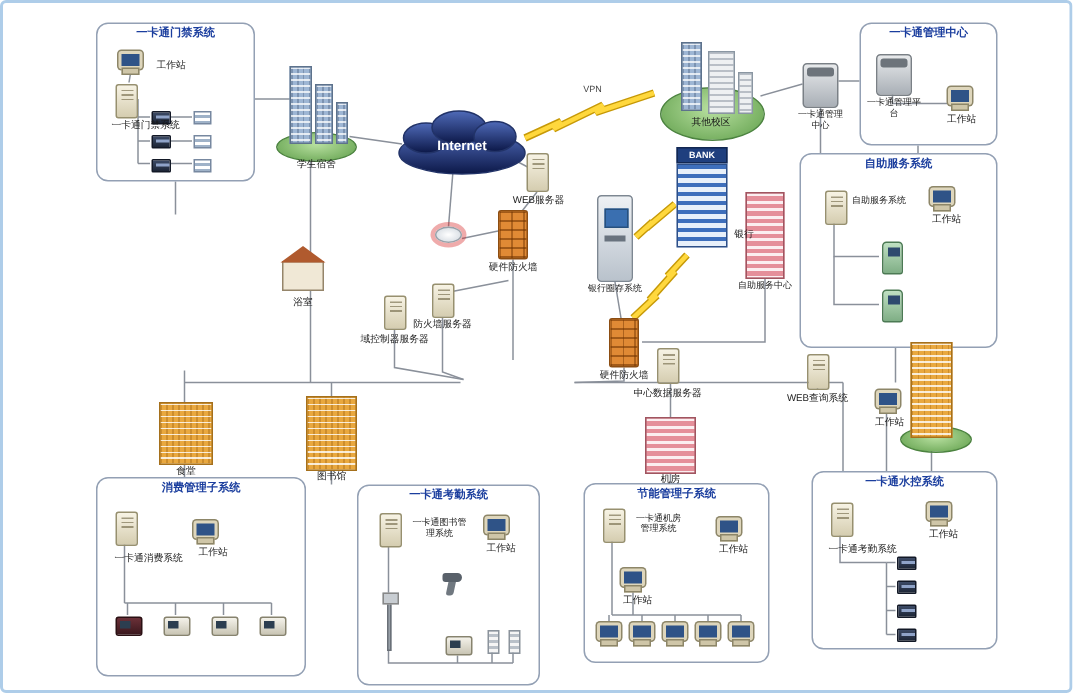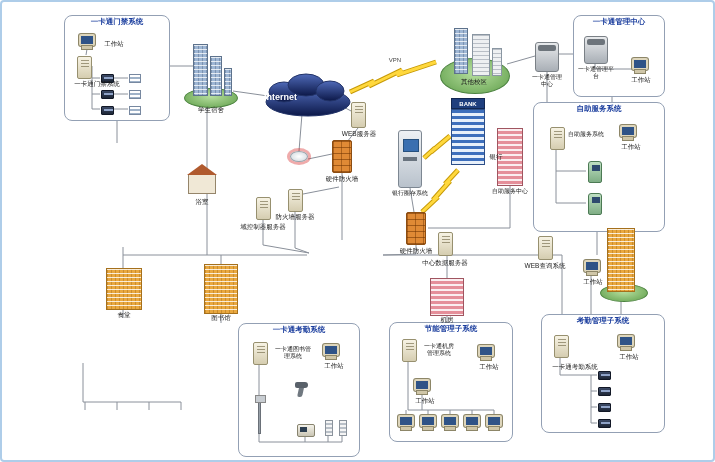--- a/index.html
+++ b/index.html
@@ -81,21 +81,21 @@
         background-image: repeating-linear-gradient(to bottom, rgba(255,255,255,.85) 0 2px, transparent 2px 5px); }
   .bank { position: absolute; z-index: 2; width: 34px; }
   .bank .sign { height: 11px; background: #1f3f7e; color: #fff; font-size: 6px; font-weight: 700;
         text-align: center; line-height: 11px; border: 1px solid #122751; }
   .bank .body { height: 56px; background-color: #e8f0fa; border: 1px solid #2d4f88;
         background-image: repeating-linear-gradient(to bottom, #3e6fbc 0 3px, #e8f0fa 3px 6px); }
   .house { position: absolute; z-index: 2; width: 28px; height: 20px; background: #f0e8d6; border: 1px solid #95856a; }
   .house::before { content: ""; position: absolute; left: -2px; top: -11px; width: 0; height: 0;
         border-left: 15px solid transparent; border-right: 15px solid transparent; border-bottom: 11px solid #b05a2e; }
   .cloud { position: absolute; z-index: 2; }
-  .cloudlbl { position: absolute; left: 0; right: 0; color: #fff; font-weight: 700; }
+  .cloudlbl { position: absolute; left: 0; right: 0; text-align: center; color: #fff; font-weight: 700; }
 </style>
 </head>
 <body>
 
 <div class="canvas">
 
   <svg class="wires" width="715" height="462">
     <polyline points="300,112 297,149"></polyline>
     <polyline points="306,157 330,152"></polyline>
     <polyline points="332,100 351,110"></polyline>
@@ -194,20 +194,31 @@
   <div class="sysbox" style="left:531px;top:100px;width:132px;height:130px">
     <span class="title">自助服务系统</span>
     <div class="server" style="left:16px;top:24px"></div>
     <span class="lbl s6" style="left:34px;top:28px;width:36px">自助服务系统</span>
     <div class="pc" style="left:86px;top:22px"></div>
     <span class="lbl" style="left:82px;top:40px;width:30px">工作站</span>
     <div class="kiosk" style="left:54px;top:58px"></div>
     <div class="kiosk" style="left:54px;top:90px"></div>
   </div>
 
+  <div class="sysbox" style="left:62px;top:316px;width:140px;height:133px">
+    <span class="title">消费管理子系统</span>
+    <div class="server" style="left:12px;top:22px"></div>
+    <span class="lbl" style="left:2px;top:50px;width:64px">一卡通消费系统</span>
+    <div class="pc" style="left:64px;top:28px"></div>
+    <span class="lbl" style="left:62px;top:46px;width:30px">工作站</span>
+    <div class="pos dark" style="left:12px;top:92px"></div>
+    <div class="pos" style="left:44px;top:92px"></div>
+    <div class="pos" style="left:76px;top:92px"></div>
+    <div class="pos" style="left:108px;top:92px"></div>
+  </div>
 
   <div class="sysbox" style="left:236px;top:321px;width:122px;height:134px">
     <span class="title">一卡通考勤系统</span>
     <div class="server" style="left:14px;top:18px"></div>
     <span class="lbl s6" style="left:36px;top:22px;width:36px">一卡通图书管理系统</span>
     <div class="pc" style="left:84px;top:20px"></div>
     <span class="lbl" style="left:80px;top:38px;width:30px">工作站</span>
     <div class="gun" style="left:56px;top:58px">
         <div class="head"></div>
         <div class="handle"></div>
@@ -227,21 +238,21 @@
     <div class="pc" style="left:24px;top:56px"></div>
     <span class="lbl" style="left:20px;top:74px;width:30px">工作站</span>
     <div class="pc" style="left:8px;top:92px"></div>
     <div class="pc" style="left:30px;top:92px"></div>
     <div class="pc" style="left:52px;top:92px"></div>
     <div class="pc" style="left:74px;top:92px"></div>
     <div class="pc" style="left:96px;top:92px"></div>
   </div>
 
   <div class="sysbox" style="left:539px;top:312px;width:124px;height:119px">
-    <span class="title">考勤管理子系统</span>
+    <span class="title">一卡通水控系统</span>
     <div class="server" style="left:12px;top:20px"></div>
     <span class="lbl" style="left:2px;top:48px;width:62px">一卡通考勤系统</span>
     <div class="pc" style="left:76px;top:20px"></div>
     <span class="lbl" style="left:72px;top:38px;width:30px">工作站</span>
     <div class="reader" style="left:56px;top:56px"></div>
     <div class="reader" style="left:56px;top:72px"></div>
     <div class="reader" style="left:56px;top:88px"></div>
     <div class="reader" style="left:56px;top:104px"></div>
   </div>
 

